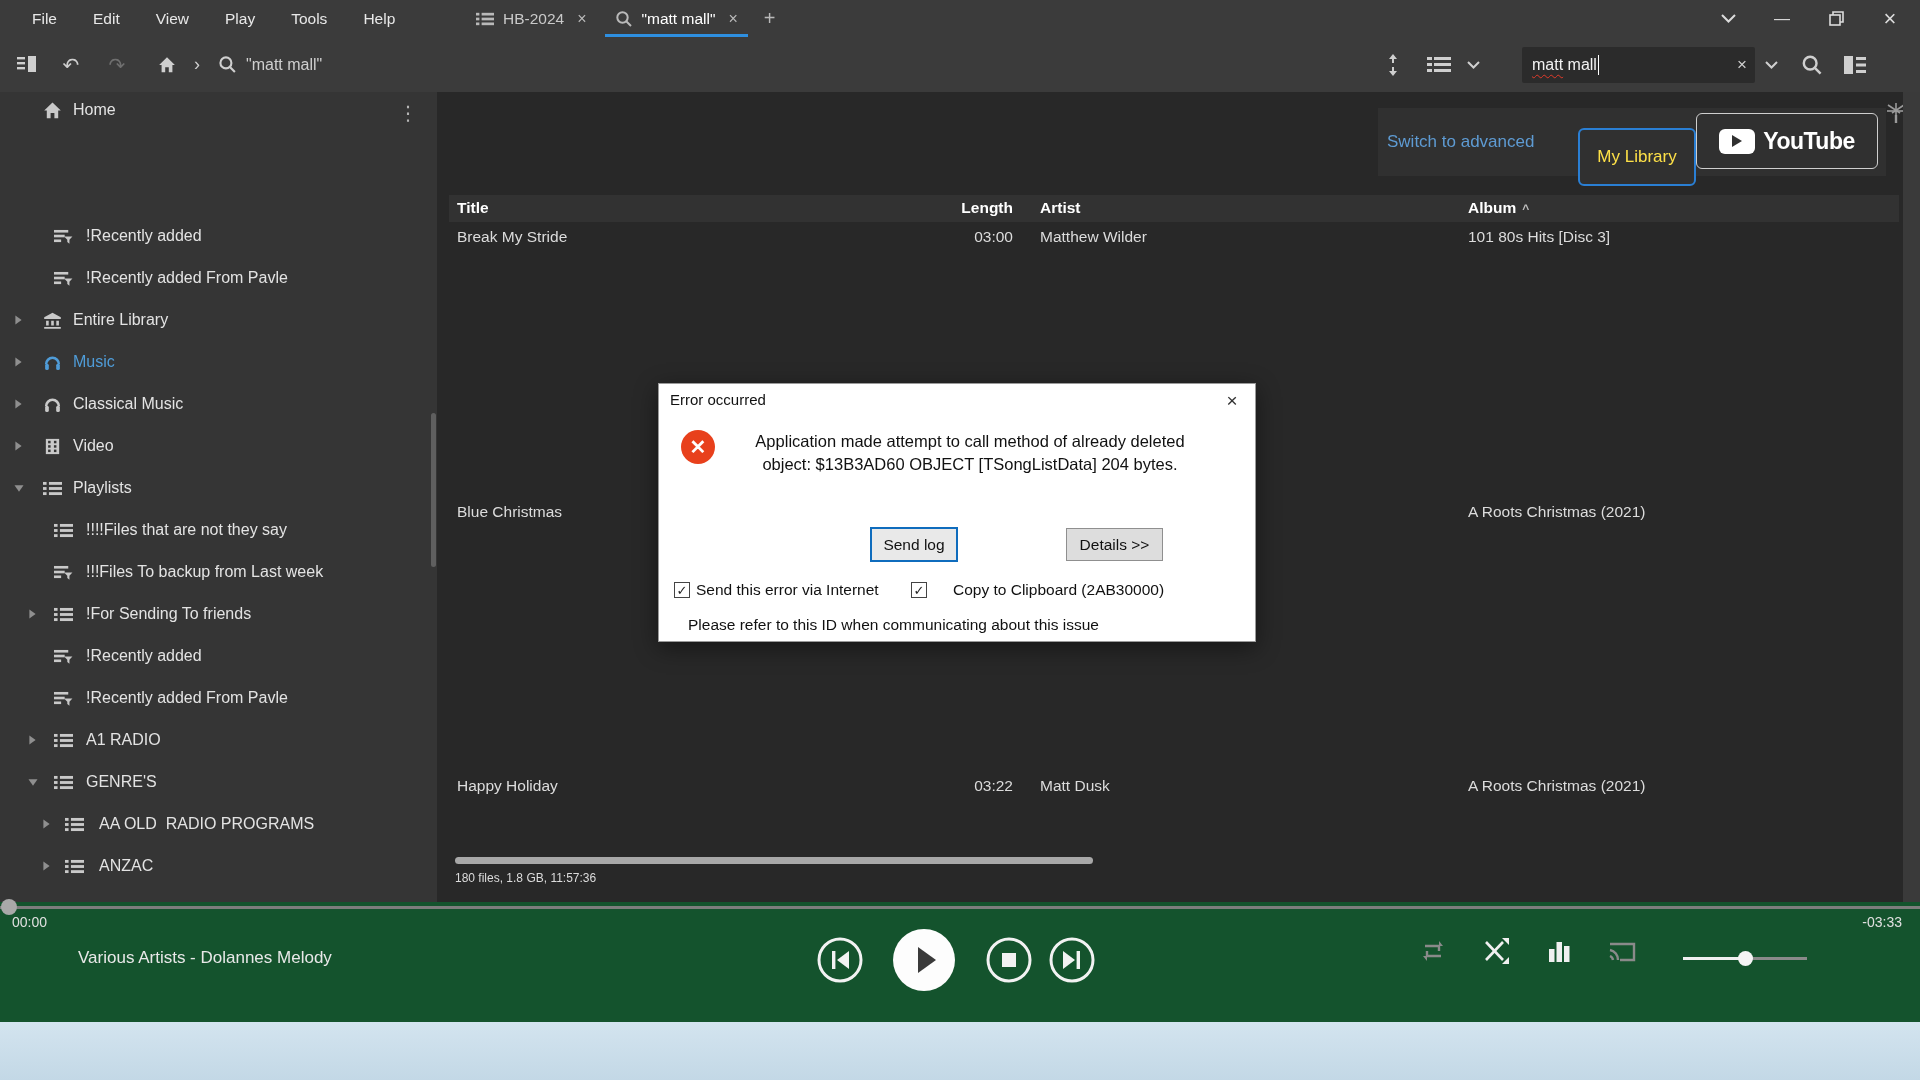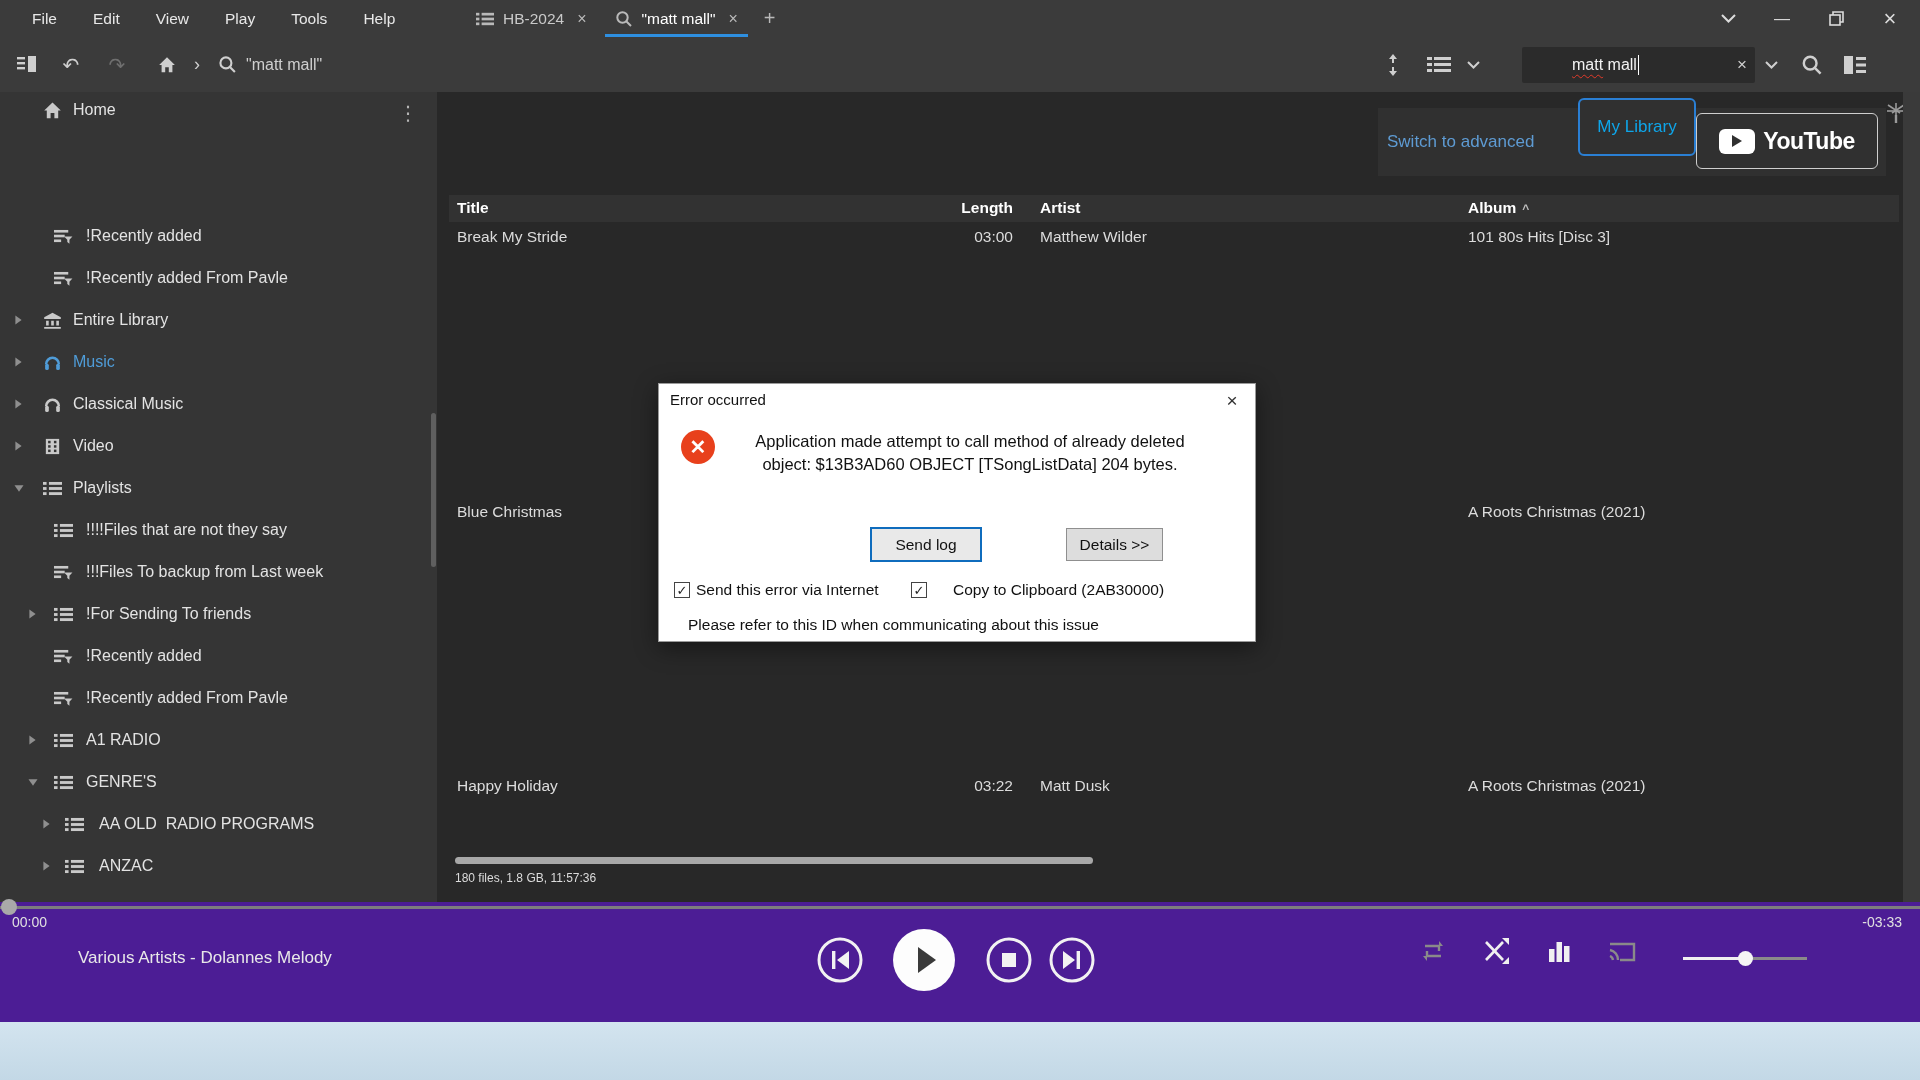--- a/index.html
+++ b/index.html
@@ -20,43 +20,43 @@
   #win-controls{right:8px;top:0;height:37px;display:flex;align-items:center;gap:10px;}
   .winbtn{width:44px;height:30px;display:flex;align-items:center;justify-content:center;color:#dcdcdc;}
   
   #nav-toolbar{left:0;top:37px;width:1920px;height:55px;background:#3b3b3b;}
   .tool-ic{position:absolute;top:0;height:55px;display:flex;align-items:center;justify-content:center;}
   .glyph{font-size:20px;color:#cfcfcf;}
   .glyph.dim{color:#6f6f6f;}
   #crumb-text{font-size:16px;color:#cfcfcf;}
   #search-box{left:1522px;top:10px;width:233px;height:36px;background:#2b2b2b;border-radius:2px;
               display:flex;align-items:center;padding-left:10px;box-sizing:border-box;}
-  #search-box .txt{font-size:16px;color:#f2f2f2;margin-left:40px;}
+  #search-box .txt{font-size:16px;color:#f2f2f2;}
   #search-box .miss{text-decoration:underline wavy #e23a2a 1px;text-underline-offset:4px;}
   .caret-bar{display:inline-block;width:1.5px;height:20px;background:#fff;margin-left:1px;vertical-align:-4px;}
   #search-clear{position:absolute;right:8px;font-size:17px;color:#cfcfcf;}
   
   #sidebar{left:0;top:92px;width:437px;height:810px;background:#353535;}
   .side-row{position:absolute;left:0;width:437px;height:42px;display:flex;align-items:center;}
   .side-caret{position:absolute;width:10px;display:flex;}
   .side-icon{position:absolute;width:19px;height:19px;color:#c9c9c9;}
   .side-icon svg{width:19px;height:19px;display:block;}
   .side-label{position:absolute;font-size:16px;color:#e3e3e3;white-space:pre;}
   .side-row.selected .side-label,.side-row.selected .side-icon{color:#4f9cd8;}
   #side-kebab{left:396px;top:6px;width:24px;height:30px;color:#b5b5b5;font-size:20px;
               display:flex;align-items:center;justify-content:center;}
   #side-scroll{left:431px;top:321px;width:5px;height:154px;background:#5f5f5f;border-radius:3px;}
   
   #main{left:437px;top:92px;width:1466px;height:810px;background:#282828;}
   #right-strip{left:1903px;top:92px;width:17px;height:810px;background:#3a3a3a;}
   #results-panel{left:941px;top:16px;width:508px;height:68px;background:#303030;}
   #switch-link{left:950px;top:40px;font-size:17px;color:#5e9bd3;}
-  #btn-mylib{left:1141px;top:6px;width:118px;height:58px;border:2px solid #2a7fd4;border-radius:6px;
+  #btn-mylib{left:1141px;top:36px;width:118px;height:58px;border:2px solid #2a7fd4;border-radius:6px;
              box-sizing:border-box;display:flex;align-items:center;justify-content:center;
-             color:#0ea5e9;font-size:17px;background:#303030;z-index:2;}
+             color:#fde047;font-size:17px;background:#303030;z-index:2;}
   #btn-youtube{left:1259px;top:21px;width:182px;height:56px;border:1.5px solid #cfcfcf;border-radius:6px;
              box-sizing:border-box;display:flex;align-items:center;justify-content:center;gap:8px;background:#303030;}
   .yt-badge{width:36px;height:25px;background:#fff;border-radius:6px;display:flex;align-items:center;justify-content:center;}
   .yt-badge:after{content:"";border-style:solid;border-width:6px 0 6px 10px;border-color:transparent transparent transparent #303030;}
   #btn-youtube .yt-word{color:#fff;font-size:23px;font-weight:bold;letter-spacing:-0.5px;}
   #burst-icon{left:1448px;top:10px;color:#9a9a9a;}
   #table-head{left:12px;top:103px;width:1450px;height:27px;background:#323232;}
   .hcell{position:absolute;top:107px;font-size:15.5px;font-weight:bold;color:#fff;}
   .cell{position:absolute;font-size:15.5px;color:#dcdcdc;white-space:nowrap;}
   .sort-caret{font-size:12px;color:#bdbdbd;margin-left:6px;}
@@ -66,27 +66,27 @@
   #dialog{left:658px;top:383px;width:598px;height:259px;background:#fff;z-index:30;
           border:1px solid #9a9a9a;box-sizing:border-box;box-shadow:0 6px 22px rgba(0,0,0,.45);}
   #dlg-title{left:11px;top:7px;font-size:15px;color:#111;}
   #dlg-close{left:560px;top:6px;width:26px;height:22px;color:#333;font-size:19px;
              display:flex;align-items:center;justify-content:center;}
   #dlg-erricon{left:22px;top:46px;width:34px;height:34px;border-radius:50%;background:#e8401c;
                display:flex;align-items:center;justify-content:center;color:#fff;font-size:20px;font-weight:bold;}
   #dlg-msg{left:72px;top:46px;width:478px;font-size:16.5px;line-height:23px;color:#111;text-align:center;}
   .dlg-btn{position:absolute;box-sizing:border-box;display:flex;align-items:center;justify-content:center;
            font-size:15.5px;color:#111;}
-  #dlg-send{left:211px;top:143px;width:112px;height:35px;background:#e9e9e9;border:2px solid #0f6cbd;}
+  #dlg-send{left:211px;top:143px;width:88px;height:35px;background:#e9e9e9;border:2px solid #0f6cbd;}
   #dlg-details{left:407px;top:144px;width:97px;height:33px;background:#dddddd;border:1px solid #8f8f8f;}
   .chk{position:absolute;width:16px;height:16px;border:1.5px solid #444;background:#fff;box-sizing:border-box;
        display:flex;align-items:center;justify-content:center;font-size:13px;color:#222;}
   .dlg-lbl{position:absolute;font-size:15.5px;color:#111;white-space:nowrap;}
   
-  #player{left:0;top:902px;width:1920px;height:120px;background:#4c1d95;}
+  #player{left:0;top:902px;width:1920px;height:120px;background:#14532d;}
   #seek-track{left:0;top:4px;width:1920px;height:3px;background:#7d7d7d;}
   #seek-thumb{left:1px;top:-3px;width:16px;height:16px;border-radius:50%;background:#a9a9a9;}
   .time{font-size:14px;color:#e0e0e0;}
   #track-title{left:78px;top:46px;font-size:17px;color:#e8e8e8;}
   .pctl{position:absolute;top:0;}
   .ric{position:absolute;top:34px;width:30px;height:30px;}
   #vol-track1{left:1683px;top:55px;width:62px;height:3px;background:#f0f0f0;}
   #vol-track2{left:1745px;top:55px;width:62px;height:3px;background:#8a8a8a;}
   #vol-thumb{left:1738px;top:49px;width:15px;height:15px;border-radius:50%;background:#f5f5f5;}
   

